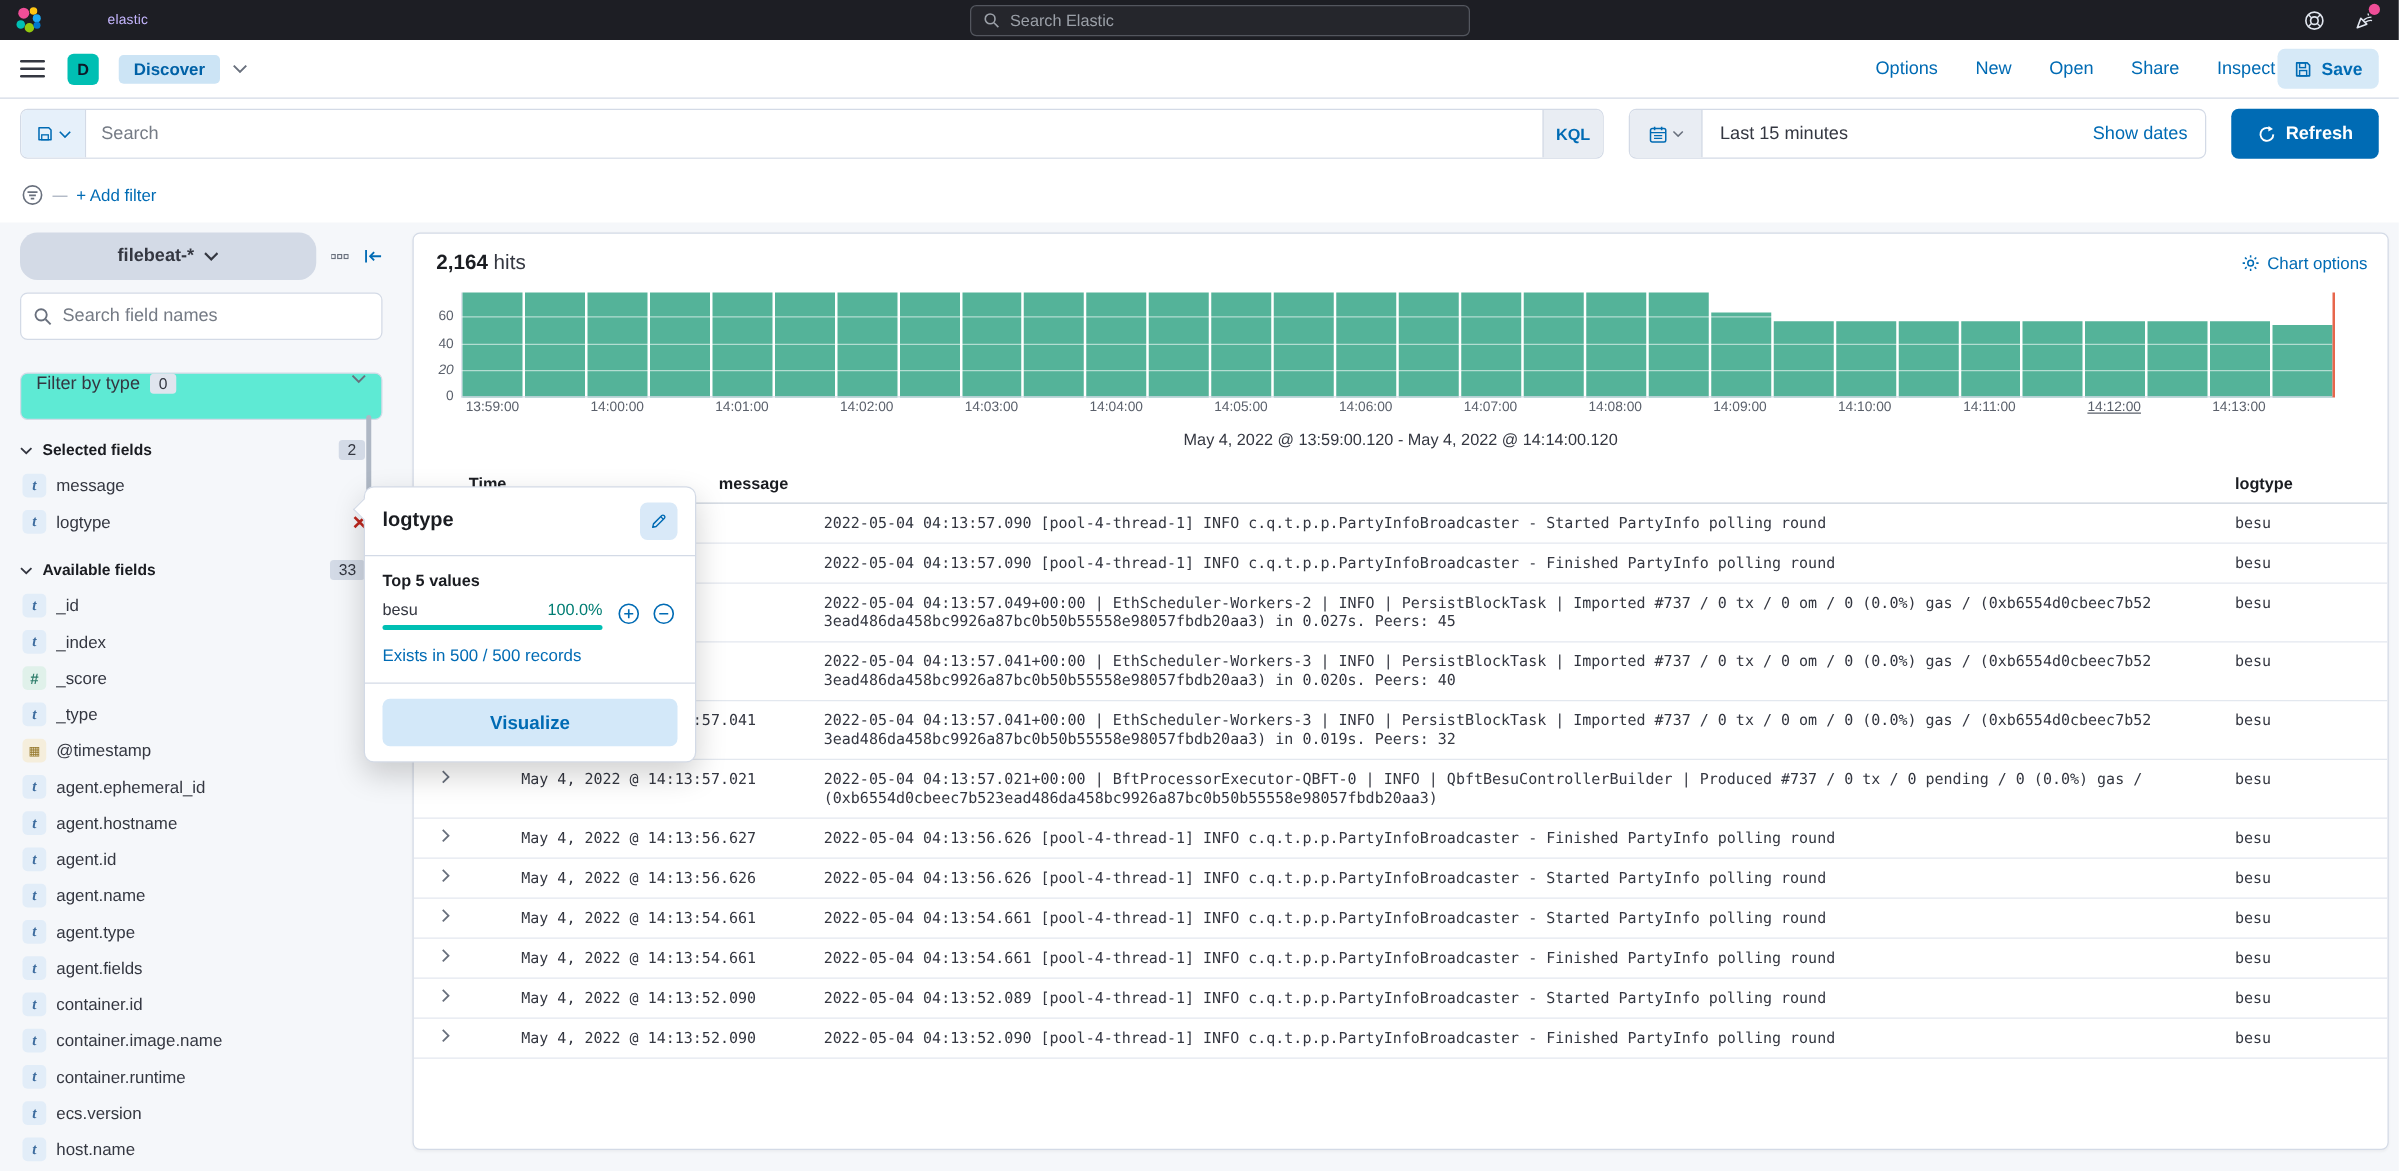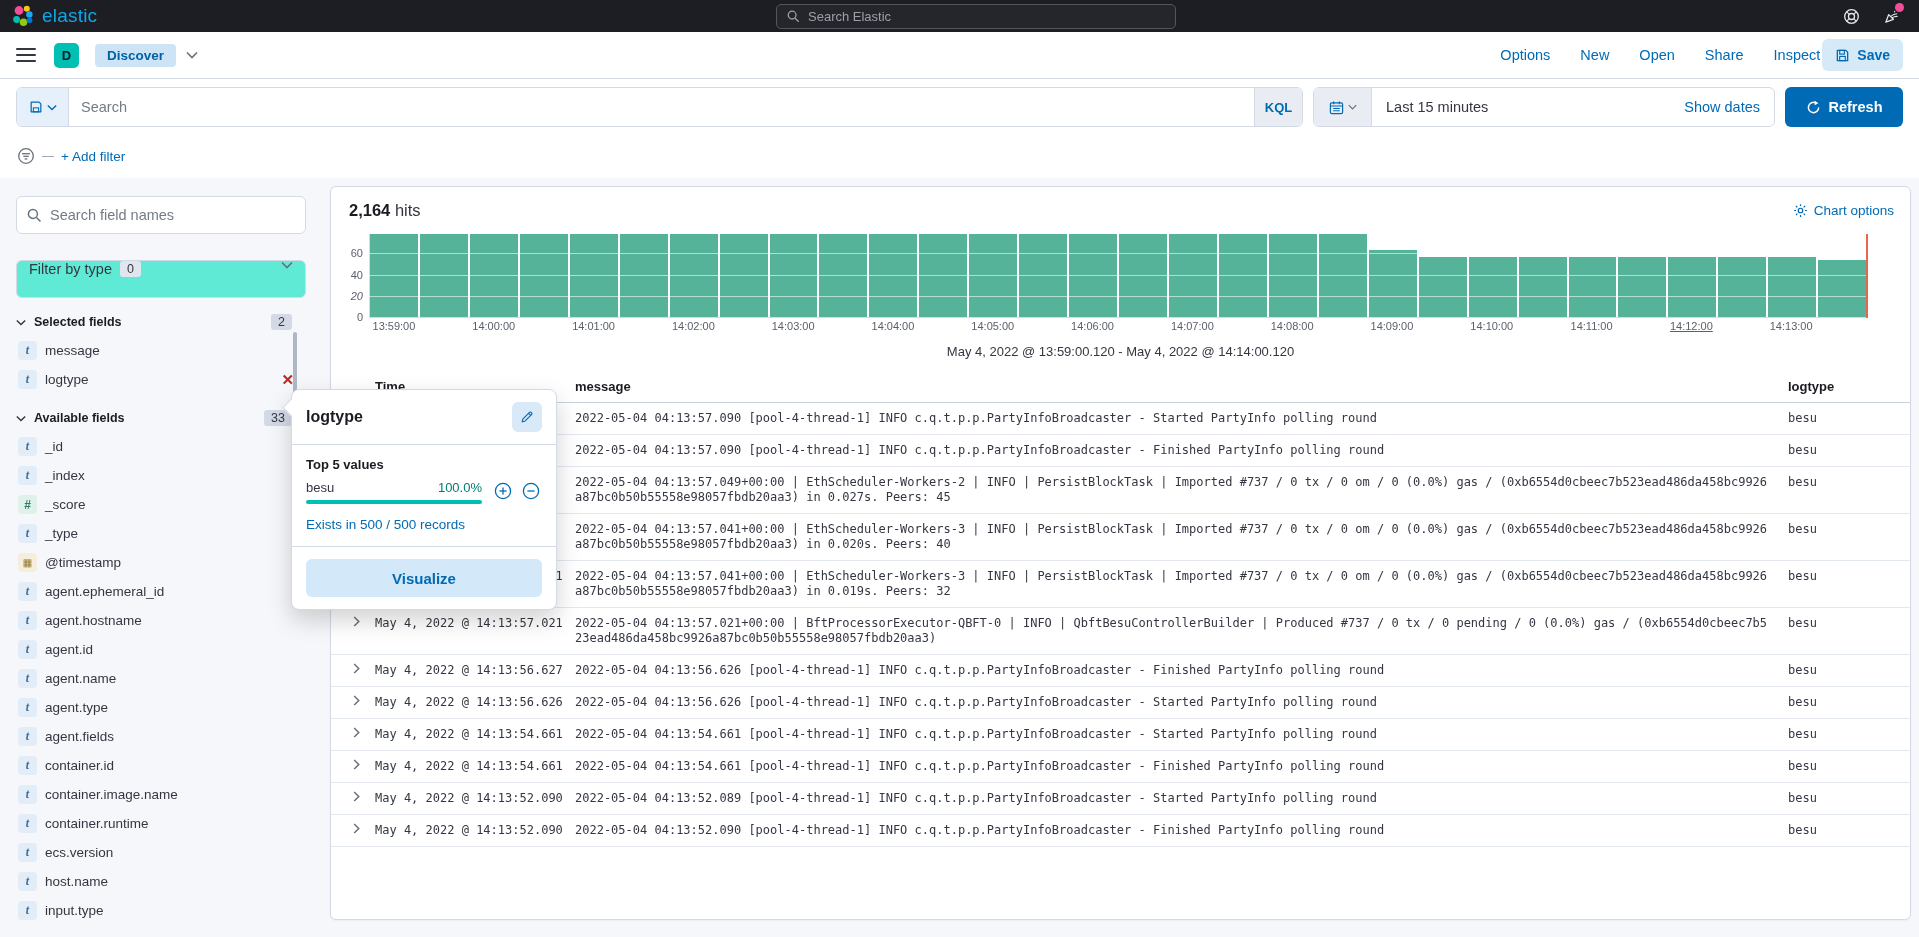--- a/index.html
+++ b/index.html
@@ -3,21 +3,21 @@
 <meta charset="utf-8">
 <style>
   * { margin:0; padding:0; box-sizing:border-box; }
   html,body { width:1919px; height:937px; overflow:hidden; background:#fff;
     font-family:"Liberation Sans", sans-serif; color:#343741; }
 
   
   .topbar { position:absolute; left:0; top:0; width:100%; height:32px; background:#1d1e24;
     display:flex; align-items:center; color:#fff; z-index:50; }
   .brand { display:flex; align-items:center; gap:8px; padding-left:12px; }
-  .brand-name { font-size:19px; font-weight:500; letter-spacing:.2px; color:#0ea5e9; }
+  .brand-name { font-size:11px; font-weight:500; letter-spacing:.2px; color:#c4b5fd;margin-left:44px; }
   .global-search { position:absolute; left:776px; top:4px; width:400px; height:25px;
     border:1px solid #53565e; border-radius:5px; background:#25262c;
     display:flex; align-items:center; gap:8px; padding:0 10px; }
   .global-search span { font-size:13px; color:#9ba0a8; }
   .topbar-right { margin-left:auto; display:flex; align-items:center; gap:20px; padding-right:18px; }
   .topbar-icon { position:relative; width:20px; height:20px; display:flex; align-items:center; justify-content:center; cursor:pointer; }
   .alert-dot { position:absolute; right:-3px; top:-3px; width:9px; height:9px; border-radius:50%; background:#f04e98; }
 
   
   .navbar { position:absolute; left:0; top:32px; width:100%; height:47px; background:#fff;
@@ -28,21 +28,21 @@
     color:#0d1a29; font-weight:700; font-size:13px; display:flex; align-items:center; justify-content:center; cursor:pointer; }
   .crumb { margin-left:16px; background:#cce4f5; color:#0061a6; font-size:13.5px; font-weight:600;
     padding:4px 12px; border-radius:4px; cursor:pointer; }
   .crumb-caret { margin-left:10px; }
   .nav-links { margin-left:auto; display:flex; align-items:center; gap:30px; }
   .nav-link { color:#006bb4; font-size:14.5px; font-weight:500; cursor:pointer; }
   .save-btn { margin:0 16px 0 2px; height:32px; padding:0 13px; background:#d6e9f7; border:none;
     border-radius:6px; color:#006bb4; font-weight:700; font-size:14px; display:flex; align-items:center; gap:7px; cursor:pointer; }
 
   
-  .querybar { position:absolute; left:0; top:87px; width:100%; padding:0 16px; display:flex; gap:10px; z-index:30; }
+  .querybar { position:absolute; left:0; top:87px; width:100%; padding:0 16px; display:flex; gap:20px; z-index:30; }
   .search-group { flex:1; height:40px; border:1px solid #d3dae6; border-radius:6px; background:#fff;
     display:flex; align-items:stretch; overflow:hidden; }
   .saved-query-seg { width:52px; background:#e6f0fa; border-right:1px solid #d3dae6;
     display:flex; align-items:center; justify-content:center; gap:4px; cursor:pointer; }
   .search-group input { flex:1; border:none; outline:none; font-size:14.5px; padding:0 12px; color:#343741; }
   .search-group input::placeholder { color:#757b85; }
   .kql-seg { width:48px; background:#e9edf3; border-left:1px solid #d3dae6; display:flex; align-items:center;
     justify-content:center; font-size:13px; font-weight:700; color:#006bb4; cursor:pointer; }
   .datepicker { width:462px; height:40px; border:1px solid #d3dae6; border-radius:6px; background:#fff;
     display:flex; align-items:center; overflow:hidden; }
@@ -110,21 +110,21 @@
   .caption { text-align:center; font-size:13px; color:#343741; margin:10px 0 12px; }
 
   
   .grid-head { display:flex; align-items:center; padding:8px 10px 8px 10px; border-bottom:1px solid #c9d1db; }
   .grid-head .h { font-size:13px; font-weight:700; color:#1a1c21; }
   .col-exp { width:24px; margin-left:10px; flex:0 0 auto; }
   .col-time { width:200px; flex:0 0 auto; }
   .col-msg { flex:1; padding-right:20px; }
   .col-log { width:112px; flex:0 0 auto; }
   .grid-row { display:flex; align-items:flex-start; padding:8px 10px; border-bottom:1px solid #e3e8ef;
-    font-family:"DejaVu Sans Mono", monospace; font-size:12px; line-height:15px; color:#343741; }
+    font-family:"DejaVu Sans Mono", monospace; font-size:12px; line-height:15px; color:#343741;gap:42px; }
   .grid-row .col-time { white-space:nowrap; }
   .grid-row .col-msg { word-break:break-all; white-space:normal; }
   .exp-caret { cursor:pointer; color:#69707d; }
 
   
   .popover { position:absolute; left:291px; top:211px; width:266px; background:#fff; border:1px solid #d3dae6;
     border-radius:8px; box-shadow:0 10px 24px rgba(0,0,0,.18); z-index:60; }
   .popover .arrow { position:absolute; left:-7px; top:11px; width:13px; height:13px; background:#fff;
     border-left:1px solid #d3dae6; border-bottom:1px solid #d3dae6; transform:rotate(45deg); }
   .pop-head { display:flex; align-items:center; padding:12px 14px; }
@@ -273,20 +273,38 @@
     <line x1="6.3" y1="9.3" x2="11.7" y2="9.3" stroke="#69707d" stroke-width="1.3"></line>
     <line x1="7.6" y1="11.9" x2="10.4" y2="11.9" stroke="#69707d" stroke-width="1.3"></line>
   </svg>
   <span class="dash">—</span>
   <span class="add-filter">+ Add filter</span>
 </div>
 
 <div class="content">
 
   <aside class="sidebar">
+    <div class="idx-row">
+      <div class="idx-pill">
+        <span>filebeat-*</span>
+        <svg width="12" height="8" viewBox="0 0 12 8">
+          <polyline points="1,1.5 6,6.5 11,1.5" fill="none" stroke="#343741" stroke-width="1.7"></polyline>
+        </svg>
+      </div>
+      <svg width="15" height="5" viewBox="0 0 15 5">
+        <rect x="0" y="0.5" width="3.4" height="3.4" fill="none" stroke="#69707d" stroke-width="1"></rect>
+        <rect x="5.6" y="0.5" width="3.4" height="3.4" fill="none" stroke="#69707d" stroke-width="1"></rect>
+        <rect x="11.2" y="0.5" width="3.4" height="3.4" fill="none" stroke="#69707d" stroke-width="1"></rect>
+      </svg>
+      <svg width="16" height="14" viewBox="0 0 16 14">
+        <line x1="2" y1="1.5" x2="2" y2="12.5" stroke="#006bb4" stroke-width="1.6"></line>
+        <line x1="5.5" y1="7" x2="15" y2="7" stroke="#006bb4" stroke-width="1.6"></line>
+        <polyline points="9,3.5 5.5,7 9,10.5" fill="none" stroke="#006bb4" stroke-width="1.6"></polyline>
+      </svg>
+    </div>
 
     <div class="side-input">
       <svg width="15" height="15" viewBox="0 0 14 14">
         <circle cx="5.5" cy="5.5" r="4.2" fill="none" stroke="#69707d" stroke-width="1.4"></circle>
         <line x1="8.8" y1="8.8" x2="12.6" y2="12.6" stroke="#69707d" stroke-width="1.4"></line>
       </svg>
       <span class="ph">Search field names</span>
     </div>
 
     <div class="filter-type">

